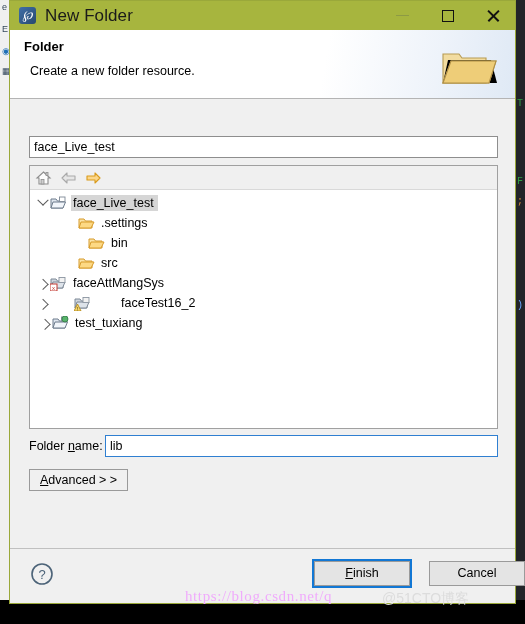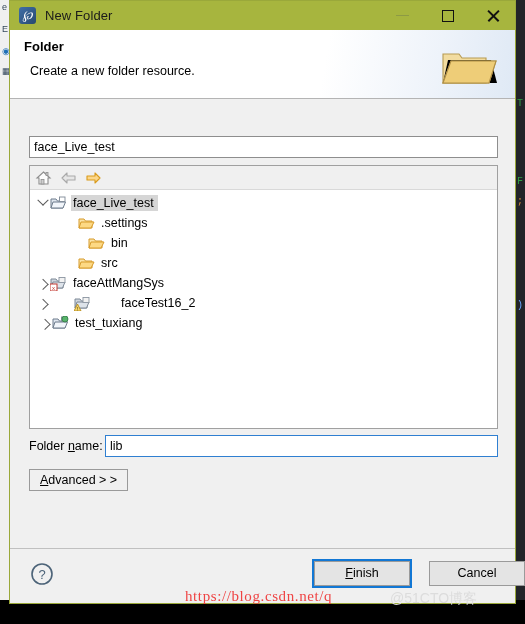--- a/index.html
+++ b/index.html
@@ -94,21 +94,21 @@
     inset: 0;
     color: #ffffff;
     font-family: "DejaVu Serif", serif;
     font-style: italic;
     font-size: 12px;
     line-height: 17px;
     text-align: center;
   }
   #title-text {
     margin-left: 9px;
-    font-size: 13px;
+    font-size: 17px;
     color: #1a1a1a;
     letter-spacing: .1px;
     text-align: center;
   }
   .win-btn {
     width: 45px; height: 29px;
     display: flex;
     align-items: center;
     justify-content: center;
     flex: 0 0 auto;
@@ -303,28 +303,28 @@
     outline-offset: 0px;
   }
   #cancel-button { left: 419px; }
 
   
   #watermark {
     position: absolute;
     left: 185px; top: 588px;
     font-family: "Liberation Serif", serif;
     font-size: 15px;
-    color: #ef4444;
+    color: #f0abfc;
     letter-spacing: .6px;
     white-space: nowrap;
     pointer-events: none;
   }
   #watermark2 {
     position: absolute;
-    left: 390px; top: 590px;
+    left: 382px; top: 590px;
     font-family: "Liberation Sans", sans-serif;
     font-size: 14px;
     color: #dcdcdc;
     white-space: nowrap;
     pointer-events: none;
   }
 </style>
 </head>
 <body>
 

